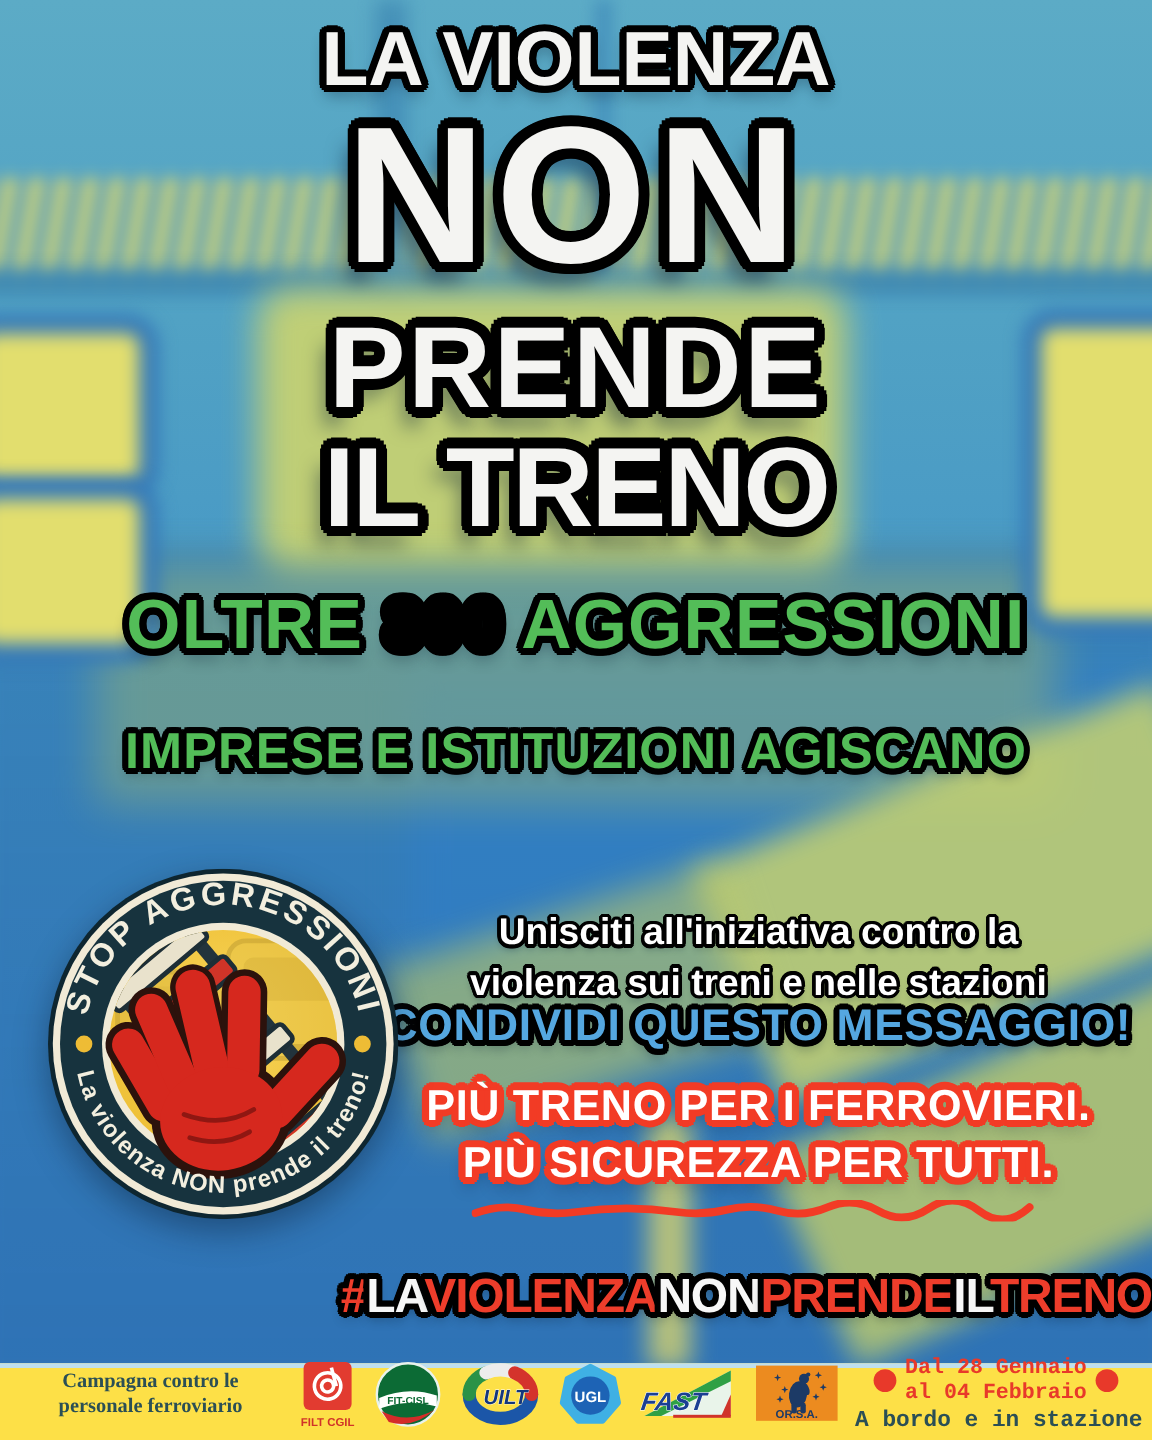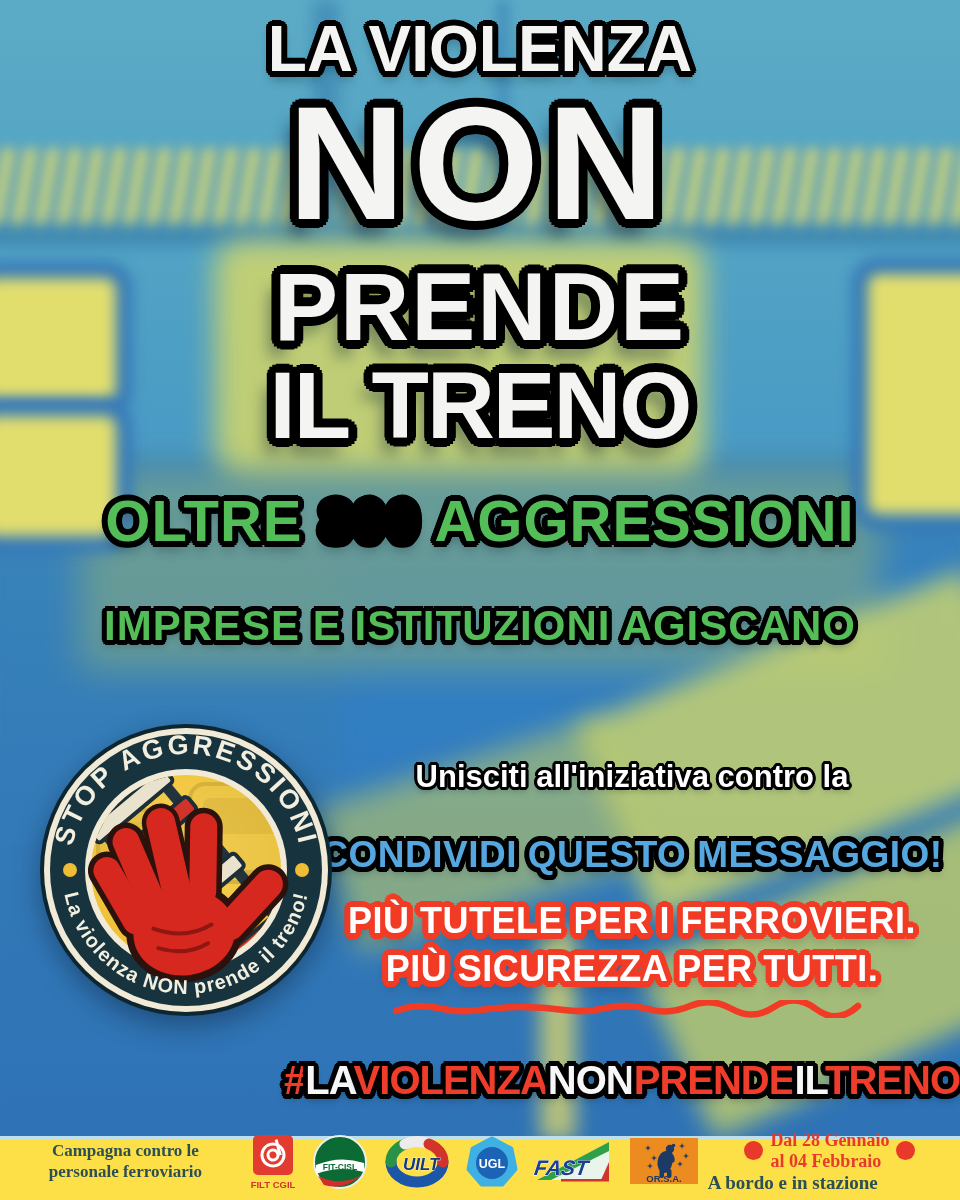--- a/index.html
+++ b/index.html
@@ -71,21 +71,21 @@
   .hashtag .seg-white{color:#f7f7f7;}
   
   .badge{position:absolute;left:40px;top:724px;width:292px;height:292px;filter:drop-shadow(0 10px 14px rgba(10,30,55,.45));}
   
   .footer{position:absolute;left:0;right:0;bottom:0;height:64px;background:#fde047;border-top:4px solid #bedfee;
           display:flex;align-items:center;box-sizing:border-box;padding:0 8px 16px 12px;gap:8px;}
   .campaign{width:234px;text-align:center;font-family:"Liberation Serif",serif;font-weight:bold;
             font-size:17px;line-height:1.22;color:#2b4f55;}
   .logos{flex:1;display:flex;align-items:center;justify-content:center;gap:13px;}
   .logos svg{display:block;}
-  .dates-wrap{width:252px;text-align:left;font-family:Liberation Serif, serif;}
+  .dates-wrap{width:252px;text-align:right;font-family:Liberation Mono, monospace;}
   .dates-row{display:flex;align-items:center;justify-content:center;gap:7px;}
   .dot{width:19px;height:19px;border-radius:50%;background:#e8392a;flex:0 0 auto;}
   .dates-text{color:#e8392a;font-weight:bold;font-size:18px;line-height:1.12;}
   .location{color:#2b4f55;font-weight:bold;font-size:19px;margin-top:1px;}
 </style>
 </head>
 <body>
 
 <div class="poster">
 
@@ -111,24 +111,25 @@
   <div class="tl t1 ol6">LA VIOLENZA</div>
   <div class="tl t2 ol9">NON</div>
   <div class="tl t3 ol9">PRENDE</div>
   <div class="tl t4 ol9">IL TRENO</div>
 
   <div class="tl g1 ol6"><span>OLTRE </span><span class="num">800</span><span> AGGRESSIONI</span></div>
   <div class="tl g3 ol5">IMPRESE E ISTITUZIONI AGISCANO</div>
 
   <div class="rcol invite ol3">
     <div>Unisciti all'iniziativa contro la</div>
+    <div>violenza sui treni e nelle stazioni</div>
   </div>
   <div class="rcol cta ol5">CONDIVIDI QUESTO MESSAGGIO!</div>
   <div class="rcol demands olred">
-    <div>PIÙ TUTELE PER I FERROVIERI.</div>
+    <div>PIÙ TRENO PER I FERROVIERI.</div>
     <div>PIÙ SICUREZZA PER TUTTI.</div>
   </div>
   <svg class="squiggle" viewBox="0 0 500 18">
     <path d="M3,11 q21,-8 42,-3 t42,2 t42,-3 t42,3 t42,-2 t42,1 t42,-3 t42,3 t42,-2 t42,2 t42,-3" fill="none" stroke="#f23b25" stroke-width="6.5" stroke-linecap="round"></path>
   </svg>
 
   <svg class="badge" viewBox="0 0 292 292">
     <defs>
       <clipPath id="discClip">
           <circle cx="146" cy="146" r="95"></circle>

